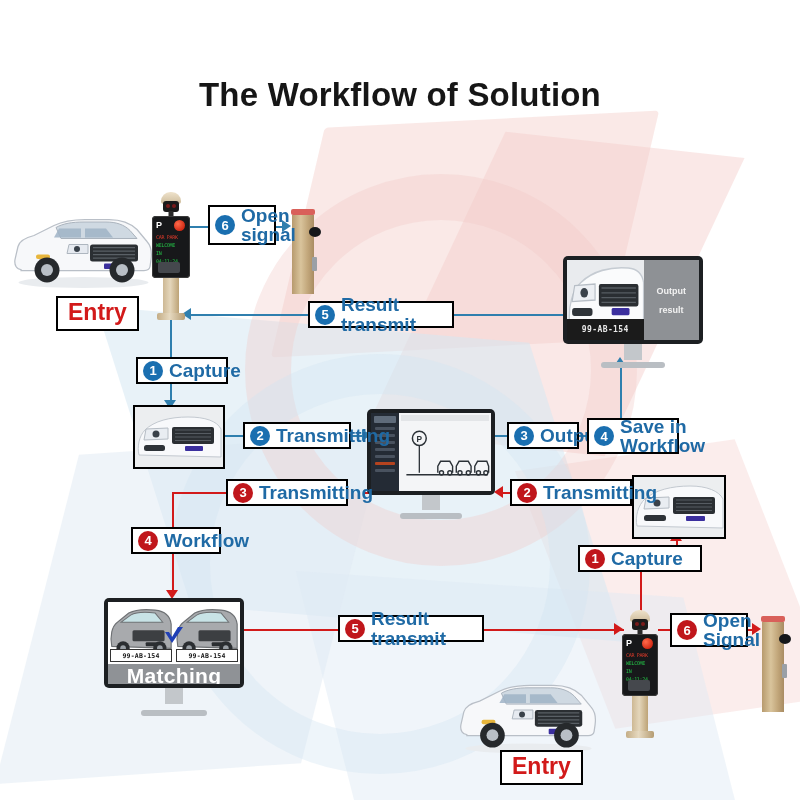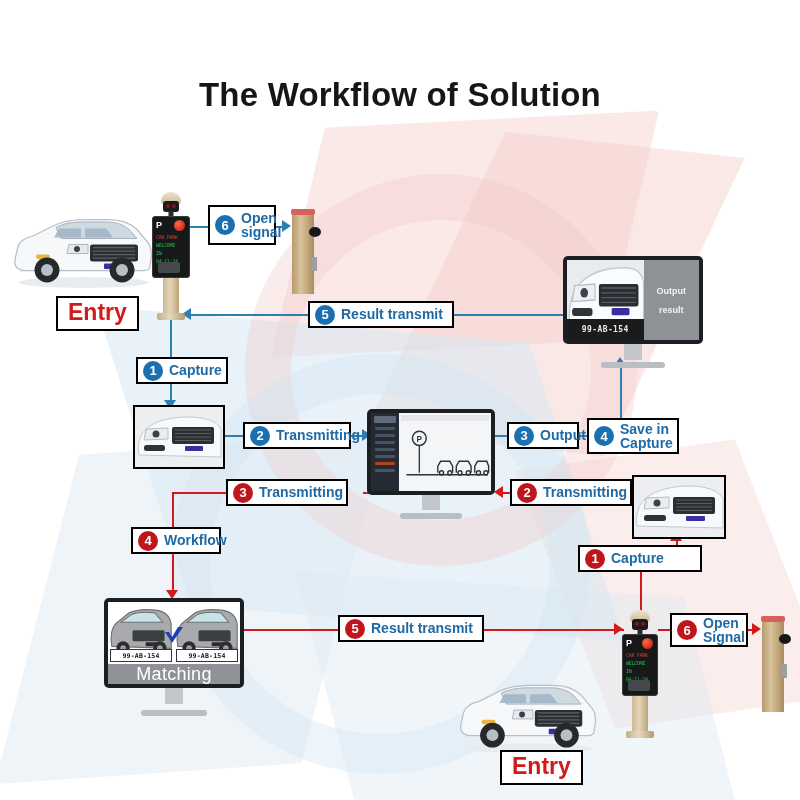--- a/index.html
+++ b/index.html
@@ -90,21 +90,21 @@
   .badge{
     flex:0 0 auto;
     width:20px;height:20px;border-radius:50%;
     color:#fff;font-size:13px;font-weight:bold;
     display:flex;align-items:center;justify-content:center;
     line-height:1;
   }
   .badge.blue{background:#1a6fb0;}
   .badge.red{background:#c0161b;}
   .step-label{
-    color:#1f6aa5;font-size:14px;font-weight:bold;
+    color:#1f6aa5;font-size:19px;font-weight:bold;
     white-space:pre-line;line-height:1.02;
   }
 
   
   .entry-tag{
     position:absolute;background:#fff;border:2.5px solid #000;
     color:#d21a1a;font-size:23px;font-weight:bold;
     padding:1px 10px 3px;z-index:6;
   }
 
@@ -232,21 +232,21 @@
     display:flex;align-items:center;justify-content:center;
     font-family:"DejaVu Sans Mono",monospace;
   }
   .match .tick{
     position:absolute;left:50%;top:58%;transform:translate(-50%,-50%);
     z-index:4;
   }
   .match .bar{
     height:30%;background:#8f9296;color:#fff;
     display:flex;align-items:center;justify-content:center;
-    font-size:18px;font-weight:normal;letter-spacing:.3px;
+    font-size:21px;font-weight:bold;letter-spacing:.3px;
   }
 
   
   .photoframe{
     position:absolute;border:2.5px solid #000;background:#e8e9ea;
     overflow:hidden;z-index:5;
   }
 </style>
 </head>
 <body>
@@ -426,21 +426,21 @@
   <div class="step" style="left:507px;top:398px;width:72px;height:27px;">
     <div class="badge blue">3</div>
     <div class="step-label">Output</div>
   </div>
 
   <div class="ln lnh" style="left:579px;top:411px;width:10px;"></div>
 
   <div class="step" style="left:587px;top:394px;width:92px;height:36px;">
     <div class="badge blue">4</div>
     <div class="step-label">Save in
-Capture</div>
+Workflow</div>
   </div>
 
   <div class="ln lnv" style="left:620px;top:340px;height:54px;"></div>
   <div class="arrow ar-up" style="left:614px;top:333px;"></div>
 
   <div class="monitor" style="left:563px;top:232px;width:140px;height:112px;">
     <div class="bezel" style="height:88px;">
       <div class="screen">
         <div class="res">
           <div class="photo">

